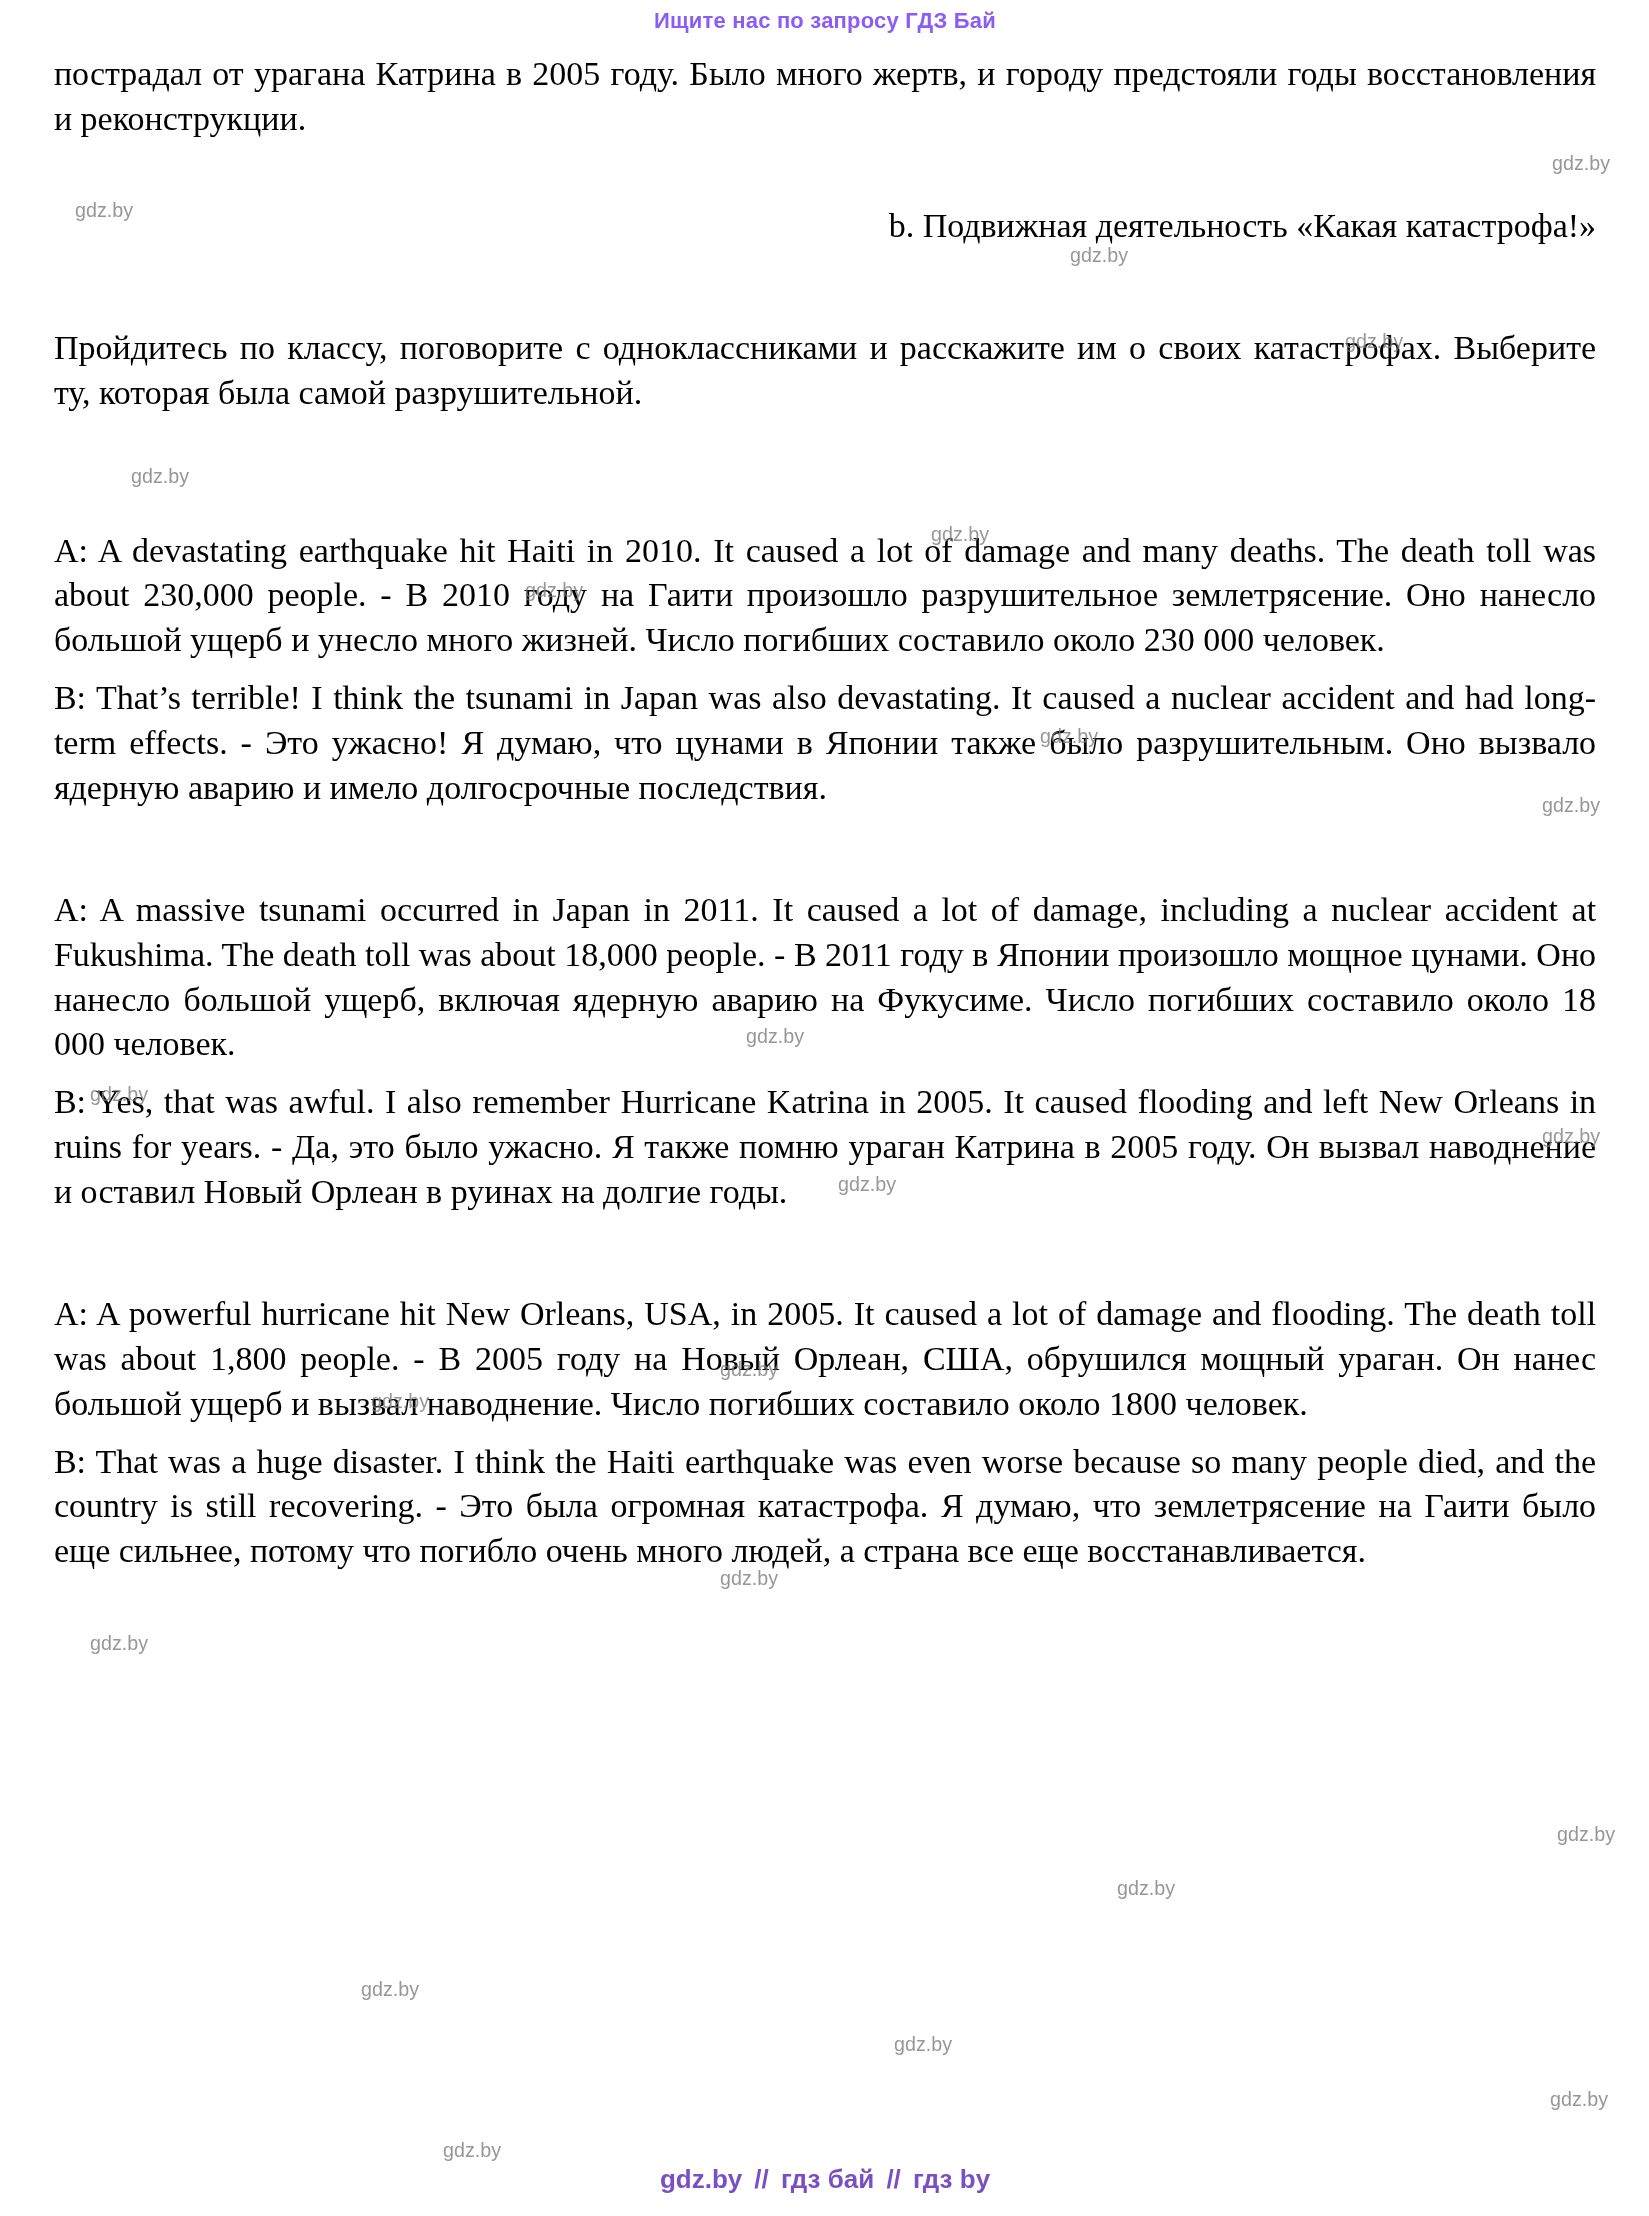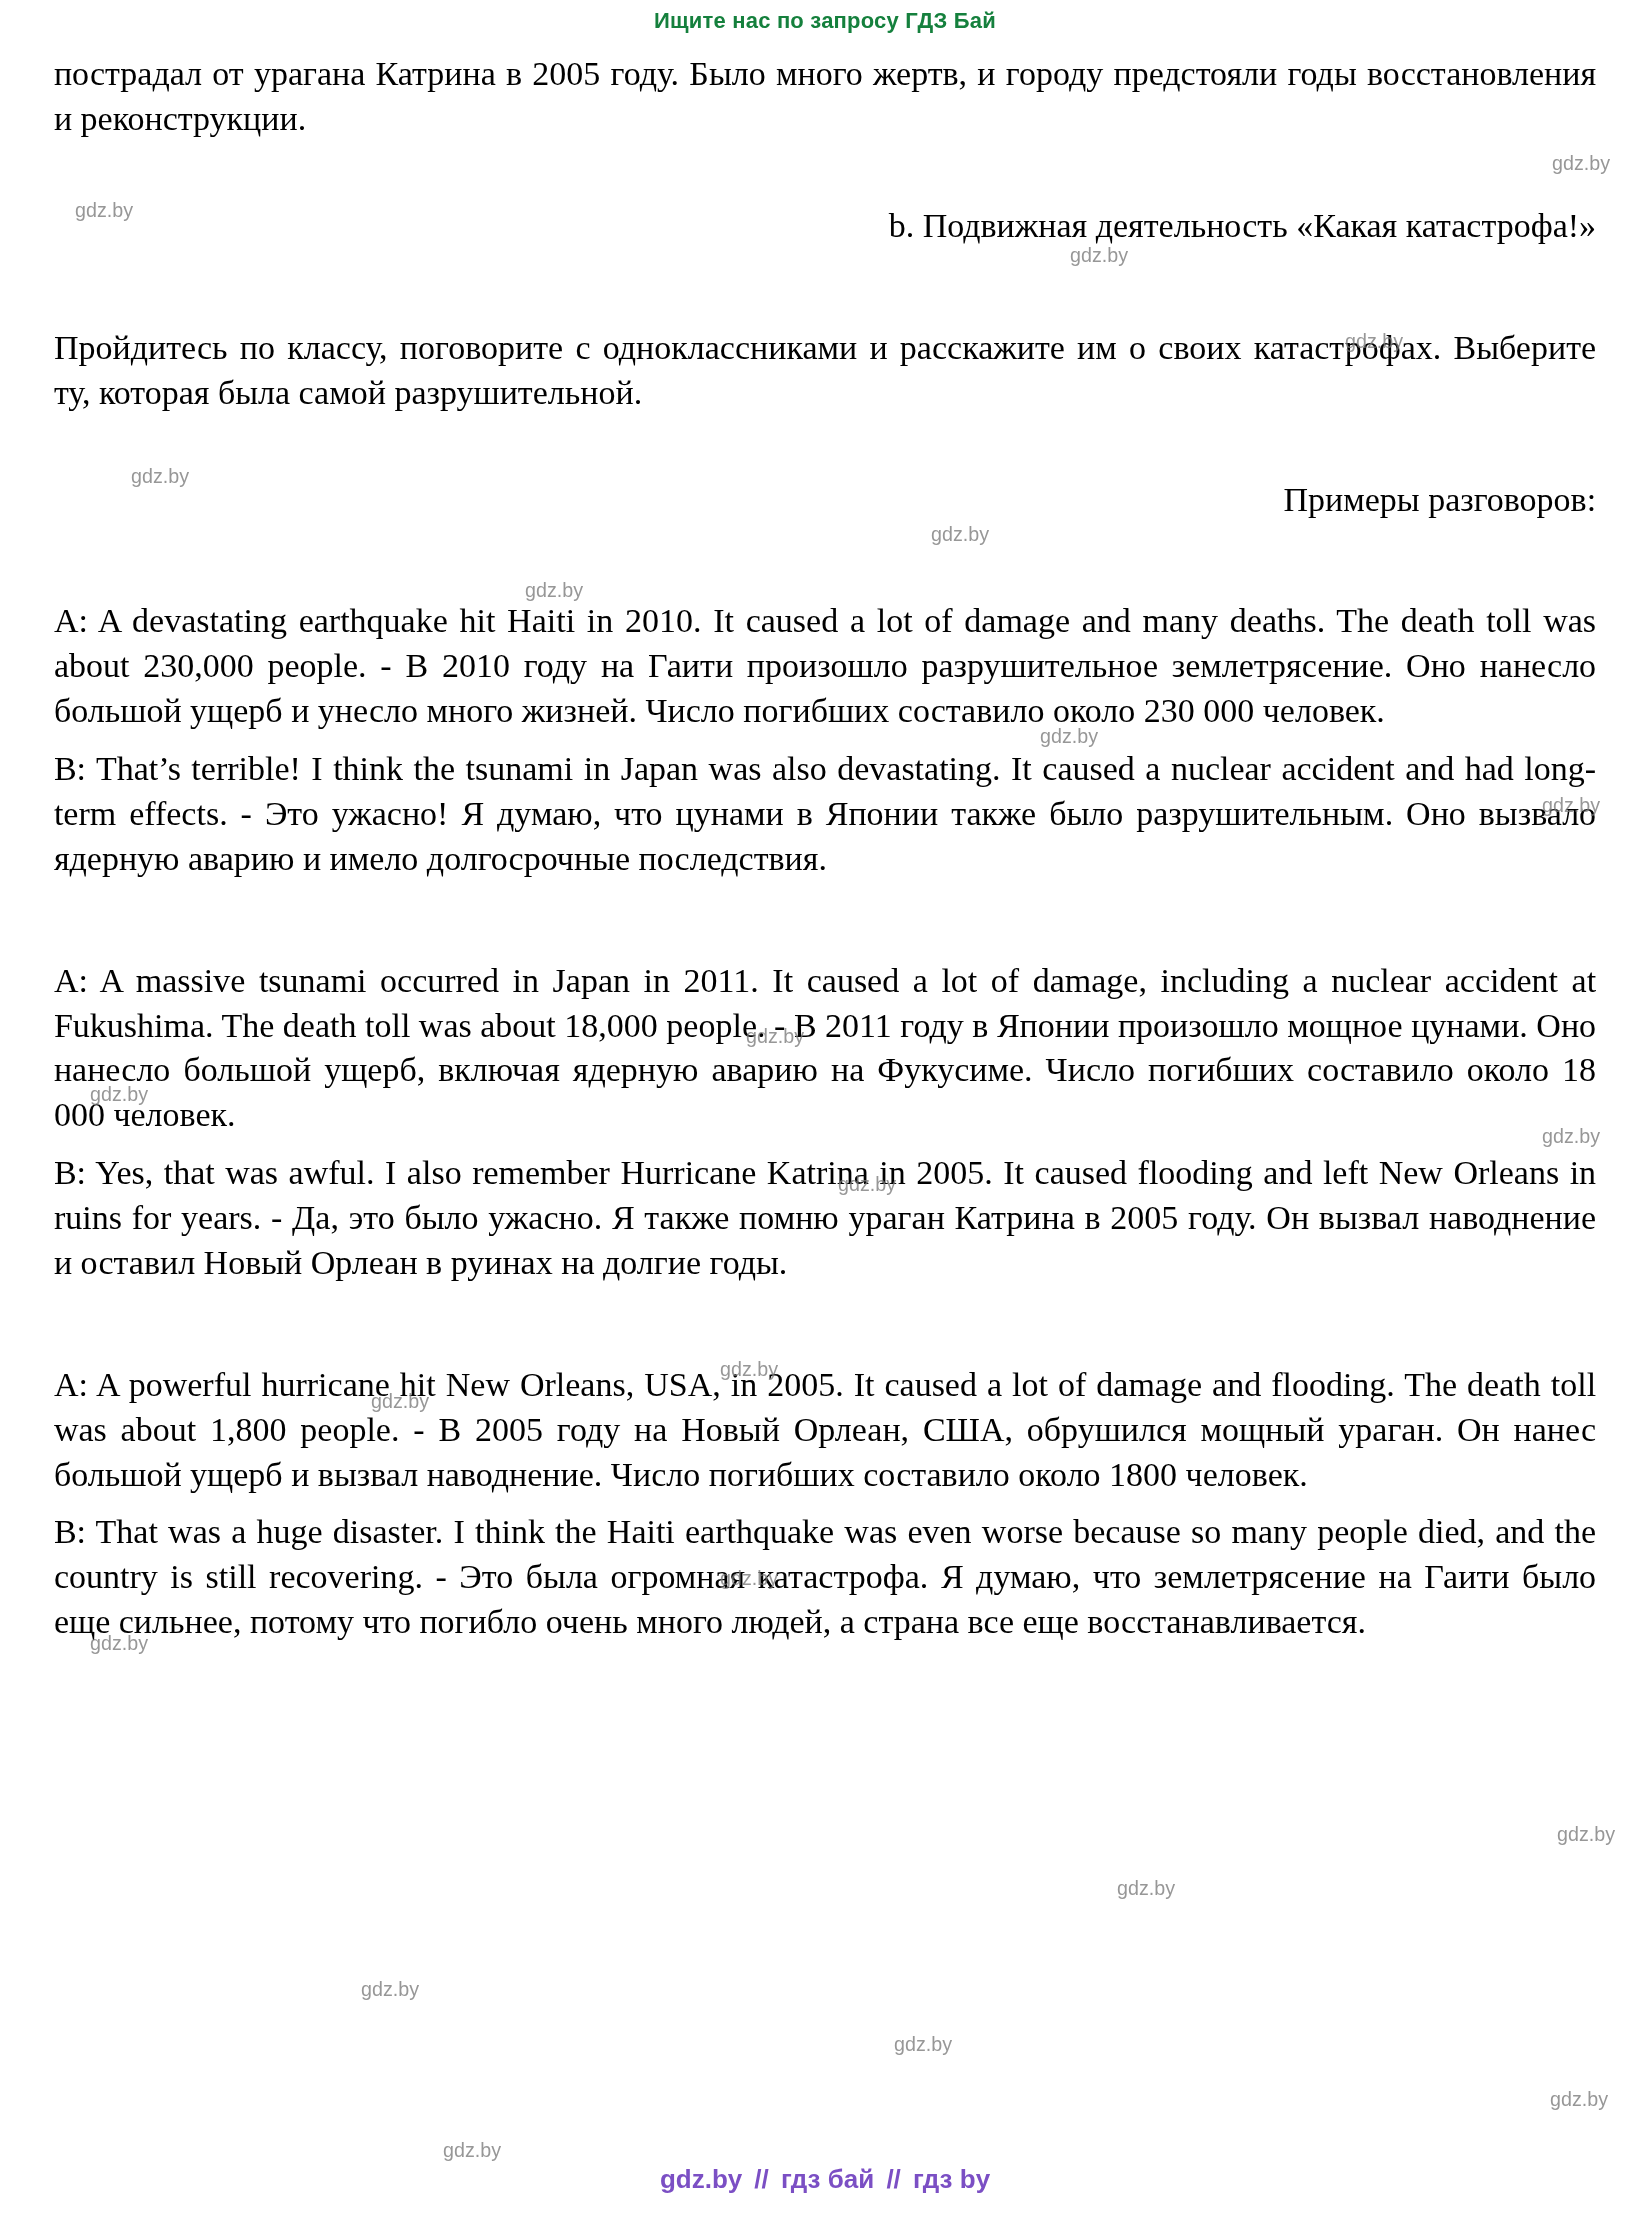--- a/index.html
+++ b/index.html
@@ -17,21 +17,21 @@
   }
   .page {
     position: relative;
     width: 1650px;
     height: 2216px;
     box-sizing: border-box;
     padding: 0 36px;
   }
   .top-banner {
     text-align: center;
-    color: #15803d;
+    color: #8b5cf6;
     font-family: "Liberation Sans", sans-serif;
     font-weight: bold;
     font-size: 22px;
     padding-top: 8.2px;
     letter-spacing: 0.2px;
   }
   .content {
     margin-top: 18px;
     padding: 0 4.9px;
   }
@@ -85,21 +85,20 @@
     <div class="gap-md"></div>
 
     <p class="para nojust">b. Подвижная деятельность «Какая катастрофа!»</p>
 
     <div class="gap-lg"></div>
 
     <p class="para">Пройдитесь по классу, поговорите с одноклассниками и расскажите им о своих катастрофах. Выберите ту, которая была самой разрушительной.</p>
 
     <div class="gap-md"></div>
 
-    <p class="para nojust">Примеры разговоров:</p>
 
     <div class="gap-lg"></div>
 
     <p class="para">A: A devastating earthquake hit Haiti in 2010. It caused a lot of damage and many deaths. The death toll was about 230,000 people. - В 2010 году на Гаити произошло разрушительное землетрясение. Оно нанесло большой ущерб и унесло много жизней. Число погибших составило около 230 000 человек.</p>
     <p class="para">B: That’s terrible! I think the tsunami in Japan was also devastating. It caused a nuclear accident and had long-term effects. - Это ужасно! Я думаю, что цунами в Японии также было разрушительным. Оно вызвало ядерную аварию и имело долгосрочные последствия.</p>
 
     <div class="gap-lg"></div>
 
     <p class="para">A: A massive tsunami occurred in Japan in 2011. It caused a lot of damage, including a nuclear accident at Fukushima. The death toll was about 18,000 people. - В 2011 году в Японии произошло мощное цунами. Оно нанесло большой ущерб, включая ядерную аварию на Фукусиме. Число погибших составило около 18 000 человек.</p>
     <p class="para">B: Yes, that was awful. I also remember Hurricane Katrina in 2005. It caused flooding and left New Orleans in ruins for years. - Да, это было ужасно. Я также помню ураган Катрина в 2005 году. Он вызвал наводнение и оставил Новый Орлеан в руинах на долгие годы.</p>

